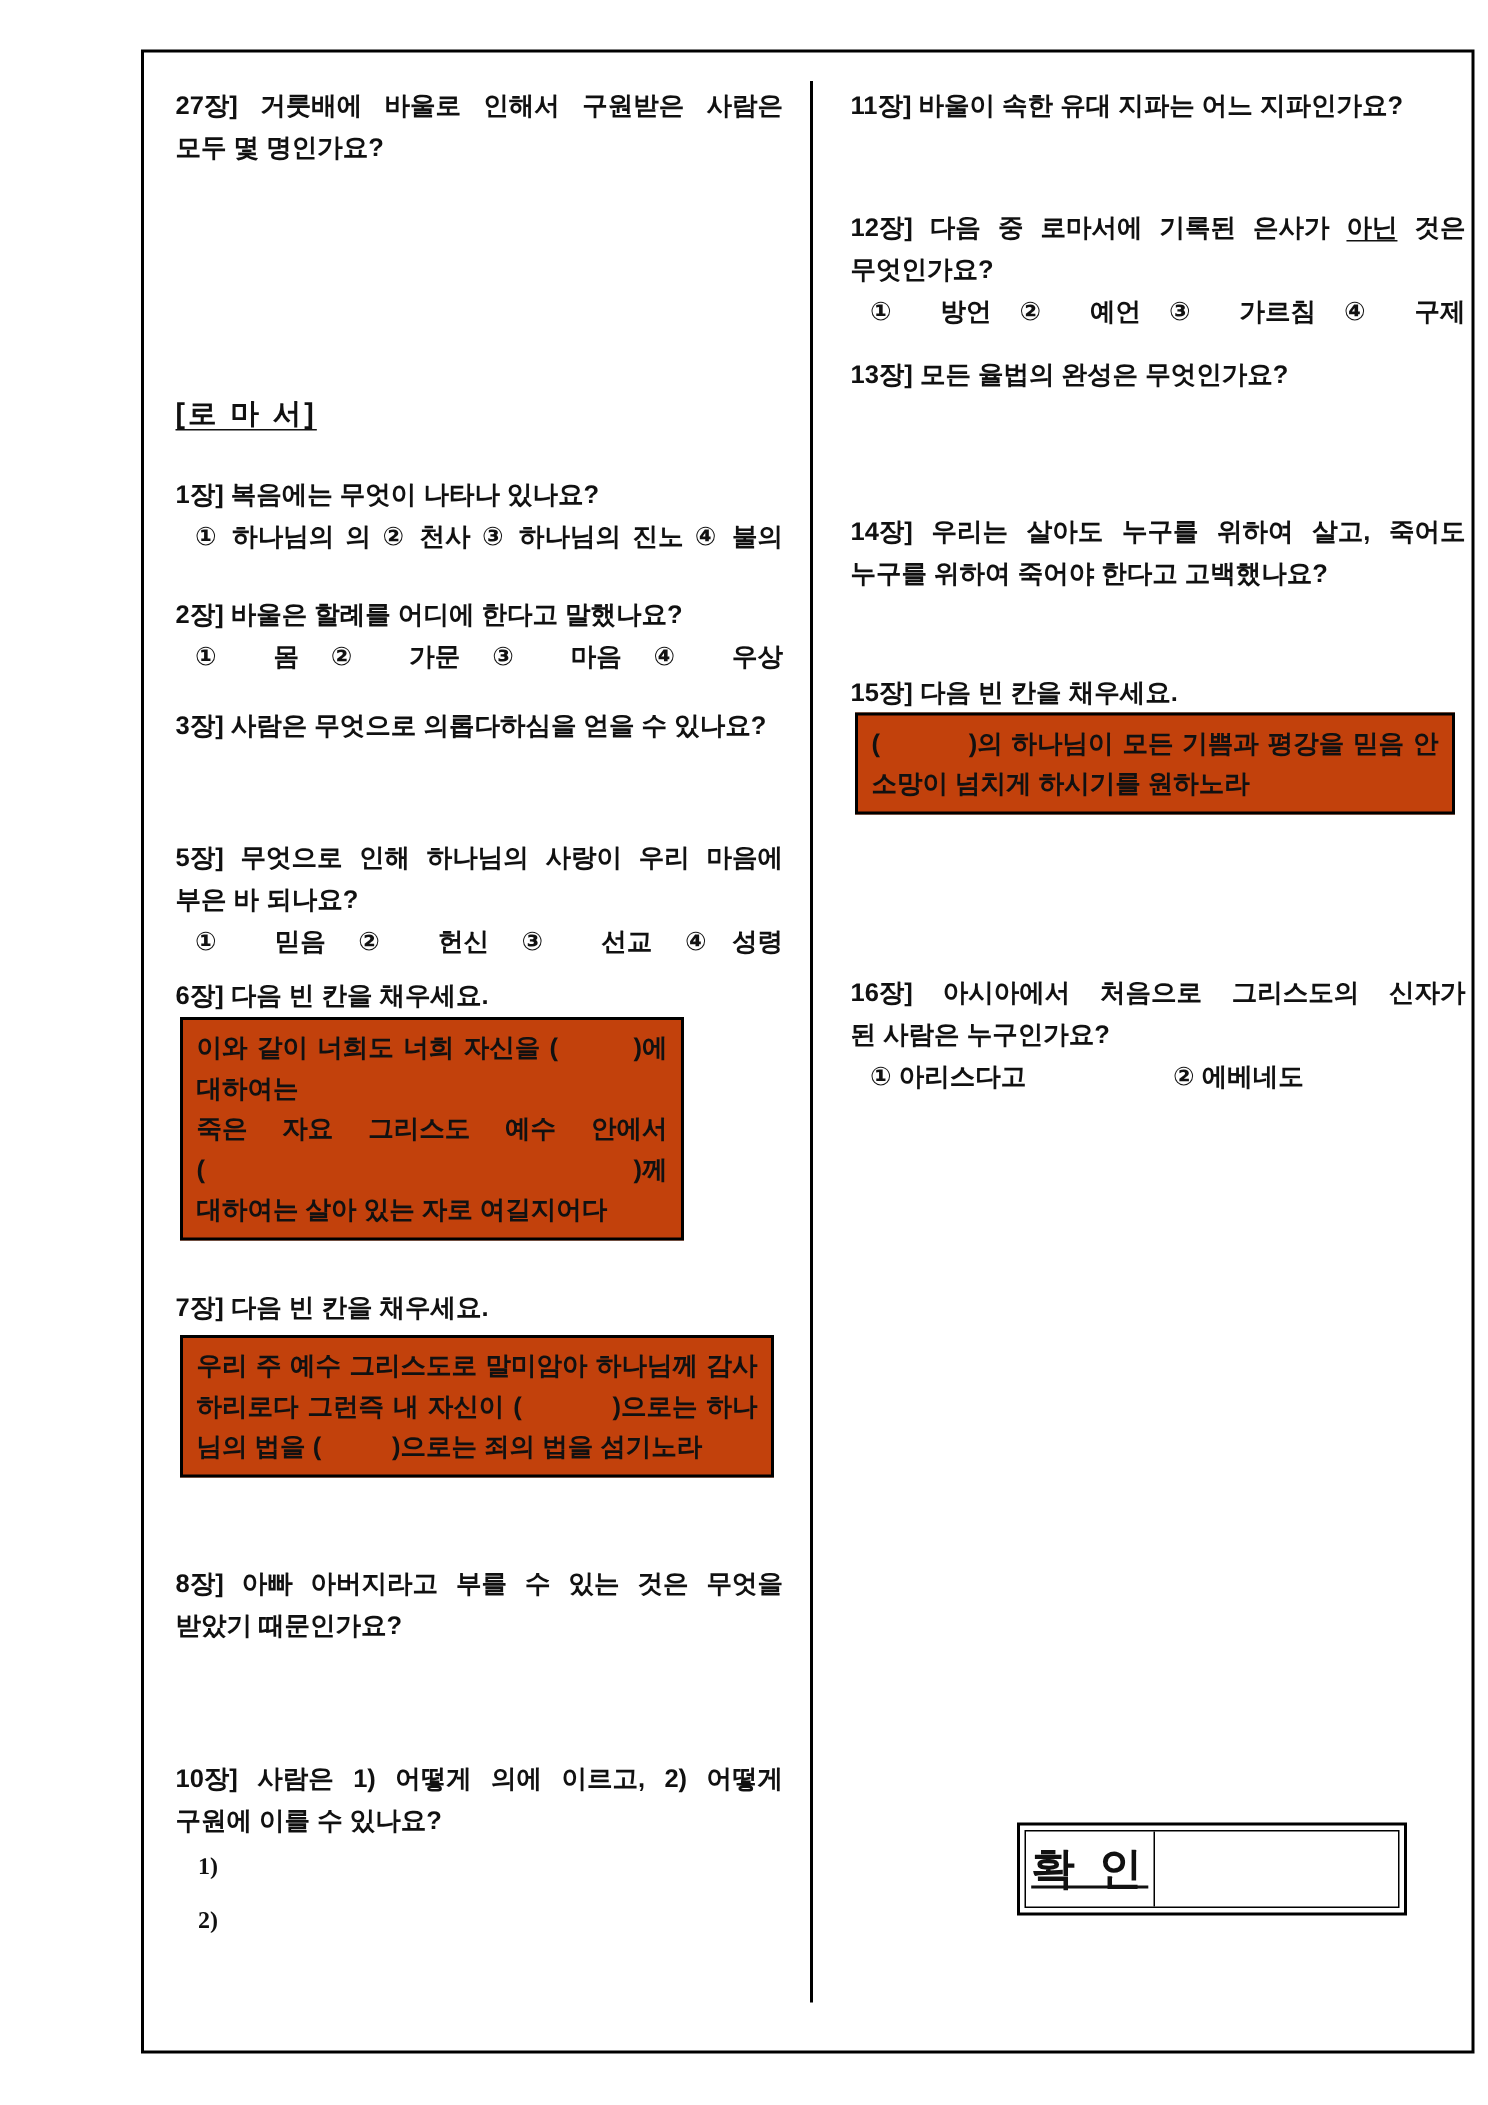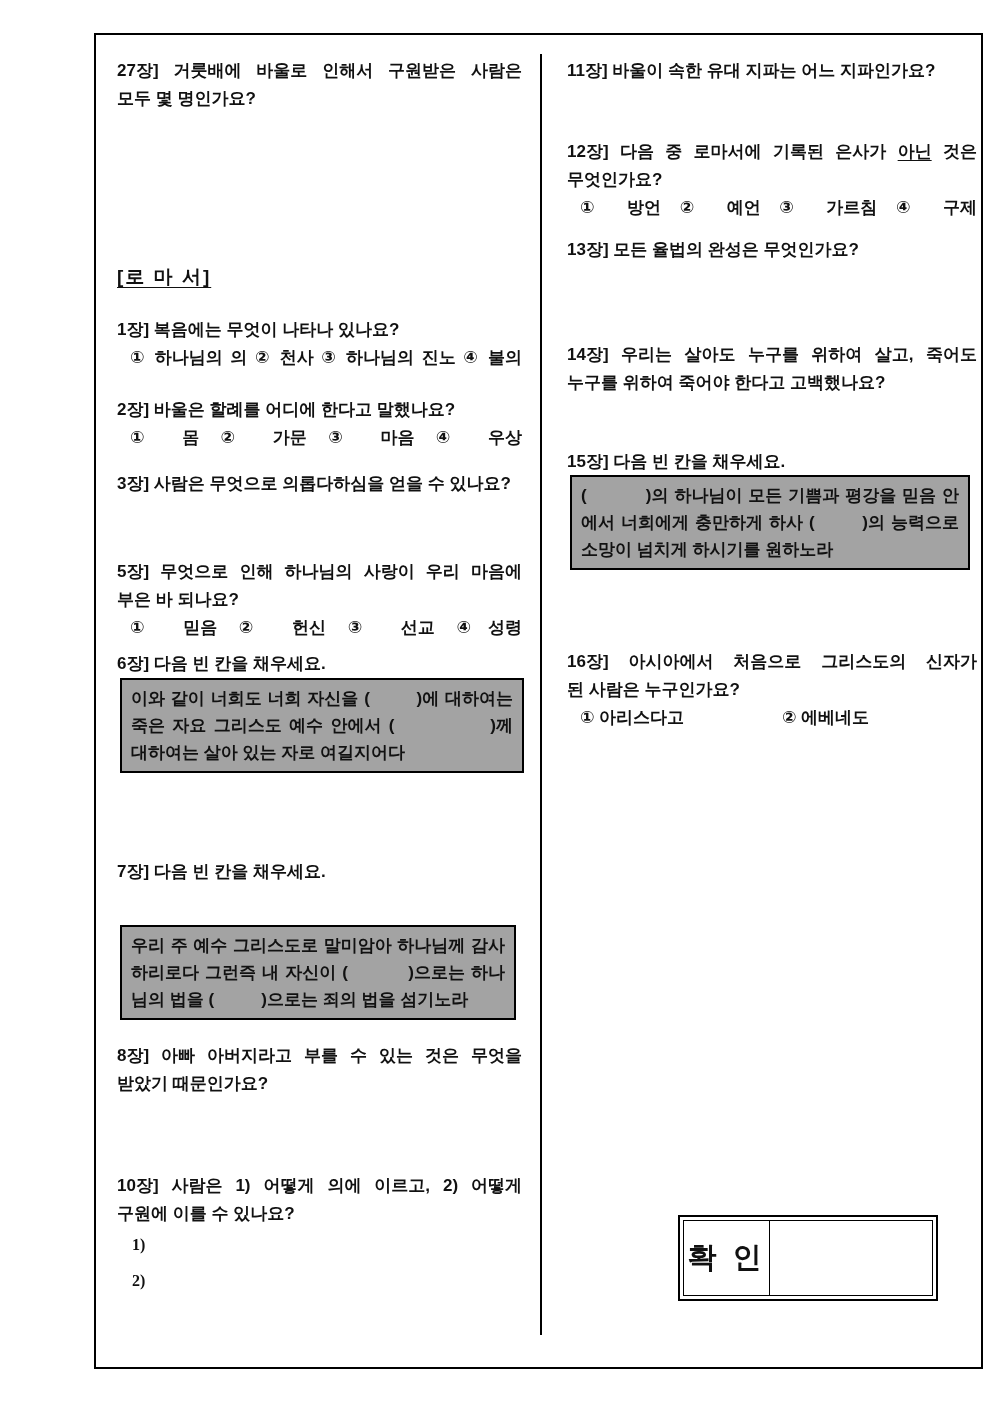--- a/index.html
+++ b/index.html
@@ -54,43 +54,44 @@
     white-space: nowrap;
   }
   .fillbox {
     position: absolute;
     border: 2px solid #000;
     box-sizing: border-box;
     padding: 5px 9px;
     font-size: 17px;
     font-weight: bold;
     line-height: 27px;
-    background: #a3a3a3;
+    background: #c2410c;
   }
   .fillbox .jl { text-align: justify; text-align-last: justify; }
   .u-word {
     text-decoration: underline;
     text-underline-offset: 3px;
   }
   .subitem {
     position: absolute;
     font-size: 16px;
     font-weight: bold;
     font-family: "Liberation Serif", "DejaVu Serif", serif;
   }
   .confirm-outer {
     position: absolute;
     left: 582px;
     top: 1180px;
     width: 260px;
-    height: 86px;
+    height: 62px;
     border: 2px solid #000;
     box-sizing: border-box;
     padding: 3px;
     background: #fff;
+    text-decoration: underline;
   }
   .confirm-inner {
     width: 100%;
     height: 100%;
     border: 1px solid #000;
     box-sizing: border-box;
     display: flex;
   }
   .confirm-label-cell {
     width: 86px;
@@ -137,31 +138,31 @@
   <div class="block col-l" style="top:523px">
     <div class="line jl">5장] 무엇으로 인해 하나님의 사랑이 우리 마음에</div>
     <div class="line">부은 바 되나요?</div>
     <div class="choices jl">① 믿음 ② 헌신 ③ 선교 ④성령</div>
   </div>
 
   <div class="block col-l" style="top:615px">
     <div class="line">6장] 다음 빈 칸을 채우세요.</div>
   </div>
 
-  <div class="fillbox" style="left:24px; top:643px; width:404px;">
+  <div class="fillbox" style="left:24px; top:643px; width:336px;">
     <div class="jl">이와 같이 너희도 너희 자신을 (&nbsp;&nbsp;&nbsp;&nbsp;&nbsp;&nbsp;&nbsp;&nbsp;)에 대하여는</div>
     <div class="jl">죽은 자요 그리스도 예수 안에서 (&nbsp;&nbsp;&nbsp;&nbsp;&nbsp;&nbsp;&nbsp;&nbsp;&nbsp;&nbsp;&nbsp;&nbsp;&nbsp;)께</div>
     <div>대하여는 살아 있는 자로 여길지어다</div>
   </div>
 
   <div class="block col-l" style="top:823px">
     <div class="line">7장] 다음 빈 칸을 채우세요.</div>
   </div>
 
-  <div class="fillbox" style="left:24px; top:890px; width:396px;">
+  <div class="fillbox" style="left:24px; top:855px; width:396px;">
     <div class="jl">우리 주 예수 그리스도로 말미암아 하나님께 감사</div>
     <div class="jl">하리로다 그런즉 내 자신이 (&nbsp;&nbsp;&nbsp;&nbsp;&nbsp;&nbsp;&nbsp;&nbsp;&nbsp;&nbsp;)으로는 하나</div>
     <div>님의 법을 (&nbsp;&nbsp;&nbsp;&nbsp;&nbsp;&nbsp;&nbsp;&nbsp;&nbsp;&nbsp;)으로는 죄의 법을 섬기노라</div>
   </div>
 
   <div class="block col-l" style="top:1007px">
     <div class="line jl">8장] 아빠 아버지라고 부를 수 있는 것은 무엇을</div>
     <div class="line">받았기 때문인가요?</div>
   </div>
 
@@ -191,21 +192,20 @@
     <div class="line jl">14장] 우리는 살아도 누구를 위하여 살고, 죽어도</div>
     <div class="line">누구를 위하여 죽어야 한다고 고백했나요?</div>
   </div>
 
   <div class="block col-r" style="top:413px">
     <div class="line">15장] 다음 빈 칸을 채우세요.</div>
   </div>
 
   <div class="fillbox" style="left:474px; top:440px; width:400px;">
     <div class="jl">(&nbsp;&nbsp;&nbsp;&nbsp;&nbsp;&nbsp;&nbsp;&nbsp;&nbsp;&nbsp;)의 하나님이 모든 기쁨과 평강을 믿음 안</div>
-    <div class="jl">에서 너희에게 충만하게 하사 (&nbsp;&nbsp;&nbsp;&nbsp;&nbsp;&nbsp;&nbsp;&nbsp;)의 능력으로</div>
     <div>소망이 넘치게 하시기를 원하노라</div>
   </div>
 
   <div class="block col-r" style="top:613px">
     <div class="line jl">16장] 아시아에서 처음으로 그리스도의 신자가</div>
     <div class="line">된 사람은 누구인가요?</div>
     <div class="choices" style="display:flex">
       <span style="width:202px; display:inline-block;">① 아리스다고</span>
       <span>② 에베네도</span>
     </div>

